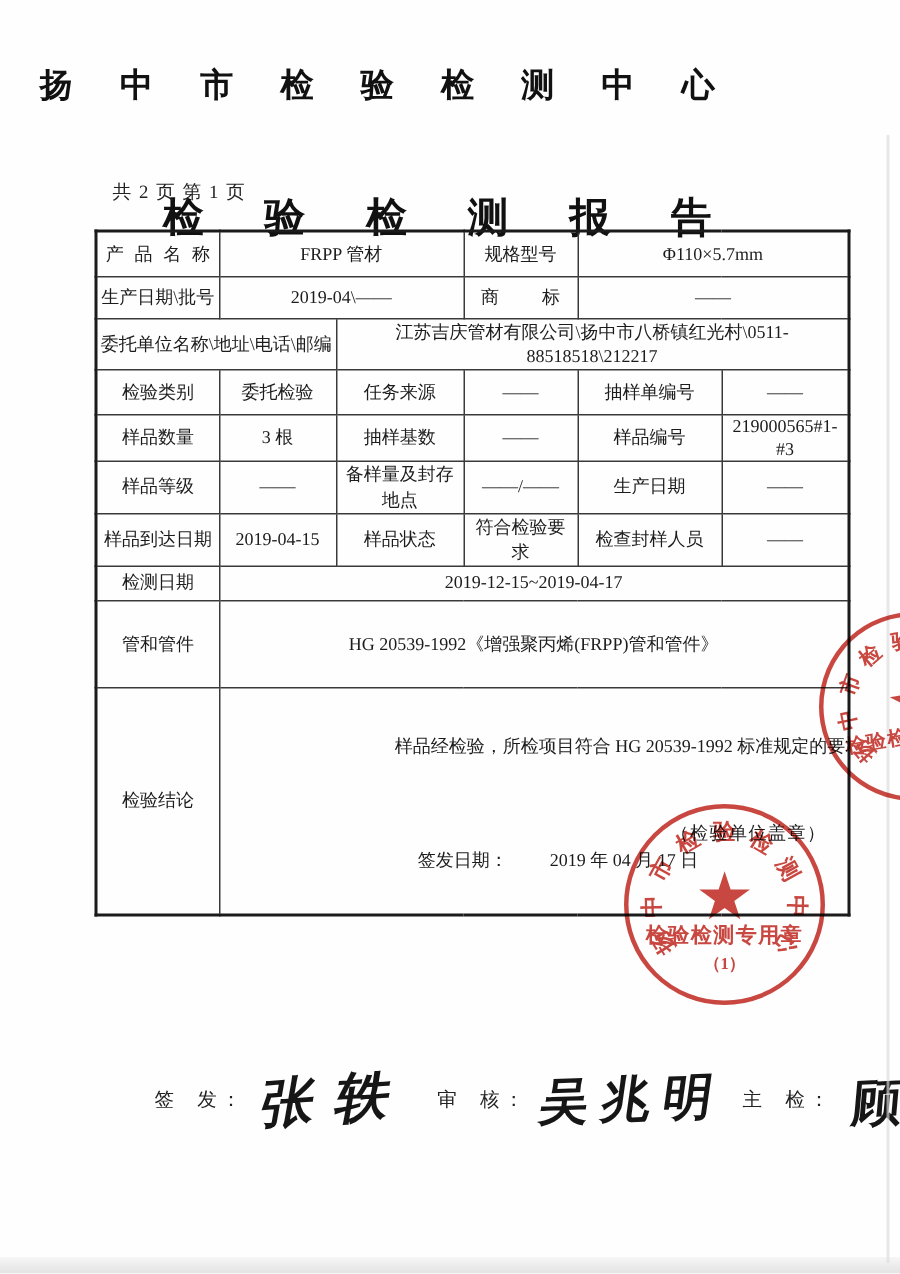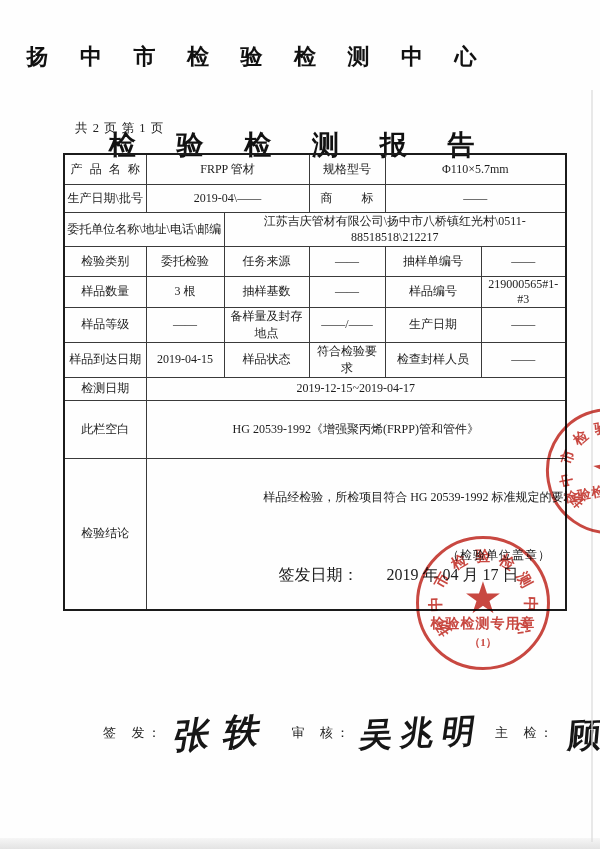--- a/index.html
+++ b/index.html
@@ -38,21 +38,21 @@
   .concl-cell{position:relative;}
   .concl-text{
     position:absolute;top:30px;left:9px;width:420px;
     text-align:right;font-size:12px;
   }
   .seal-note{
     position:absolute;top:88px;right:14px;font-size:12px;letter-spacing:1px;margin-left:34px;
   }
   .issue-line{
     position:absolute;top:106px;left:132px;display:flex;gap:28px;
-    font-size:16px;white-space:pre;
+    font-size:12px;white-space:pre;
   }
   .sigrow{
     position:absolute;top:698px;left:63px;width:510px;height:70px;
     display:flex;align-items:center;margin-left:40px;
   }
   .siglabel{font-size:13px;letter-spacing:3px;white-space:pre;color:#222;flex:none;}
   .sig{
     font-size:36px;font-weight:bold;color:#161616;white-space:nowrap;flex:none;
     font-family:"DejaVu Serif",serif;
   }
@@ -160,21 +160,21 @@
     <td>样品状态</td>
     <td>符合检验要求</td>
     <td>检查封样人员</td>
     <td>——</td>
   </tr>
   <tr style="height:23px">
     <td>检测日期</td>
     <td colspan="5">2019-12-15~2019-04-17</td>
   </tr>
   <tr style="height:58px">
-    <td>此栏空白</td>
+    <td>管和管件</td>
     <td colspan="5" class="left">HG 20539-1992《增强聚丙烯(FRPP)管和管件》</td>
   </tr>
   <tr style="height:152px">
     <td>检验结论</td>
     <td colspan="5" class="concl-cell">
       <div class="concl-text">样品经检验，所检项目符合 HG 20539-1992 标准规定的要求</div>
       <div class="seal-note">（检验单位盖章）</div>
       <div class="issue-line">
         <span>签发日期：</span>
         <span>2019 年 04 月 17 日</span>

